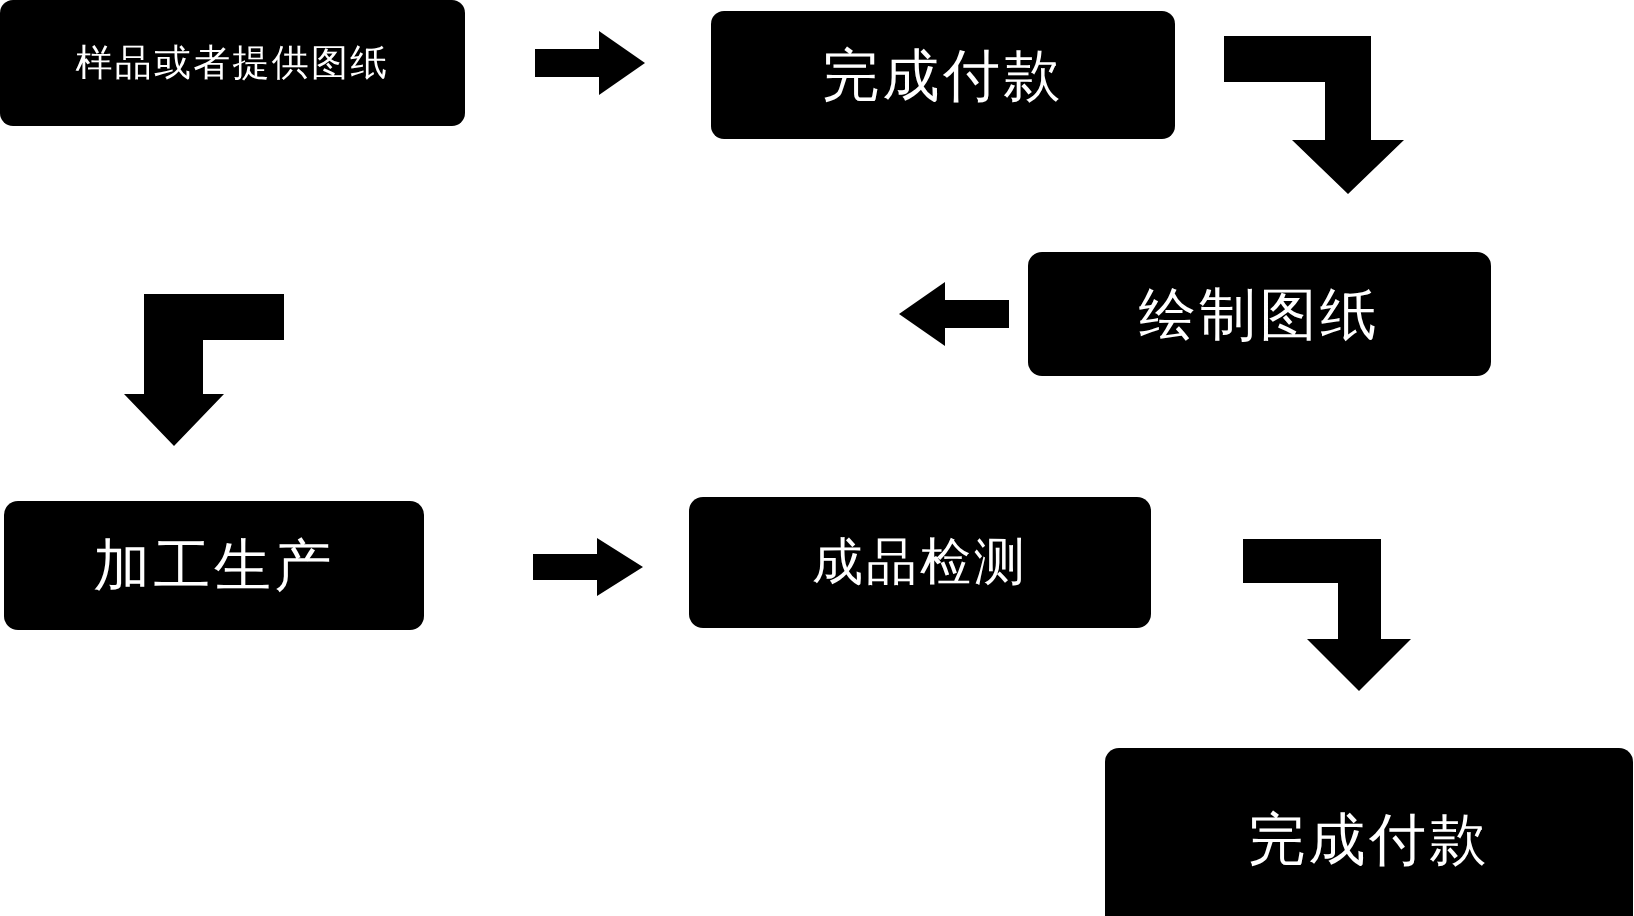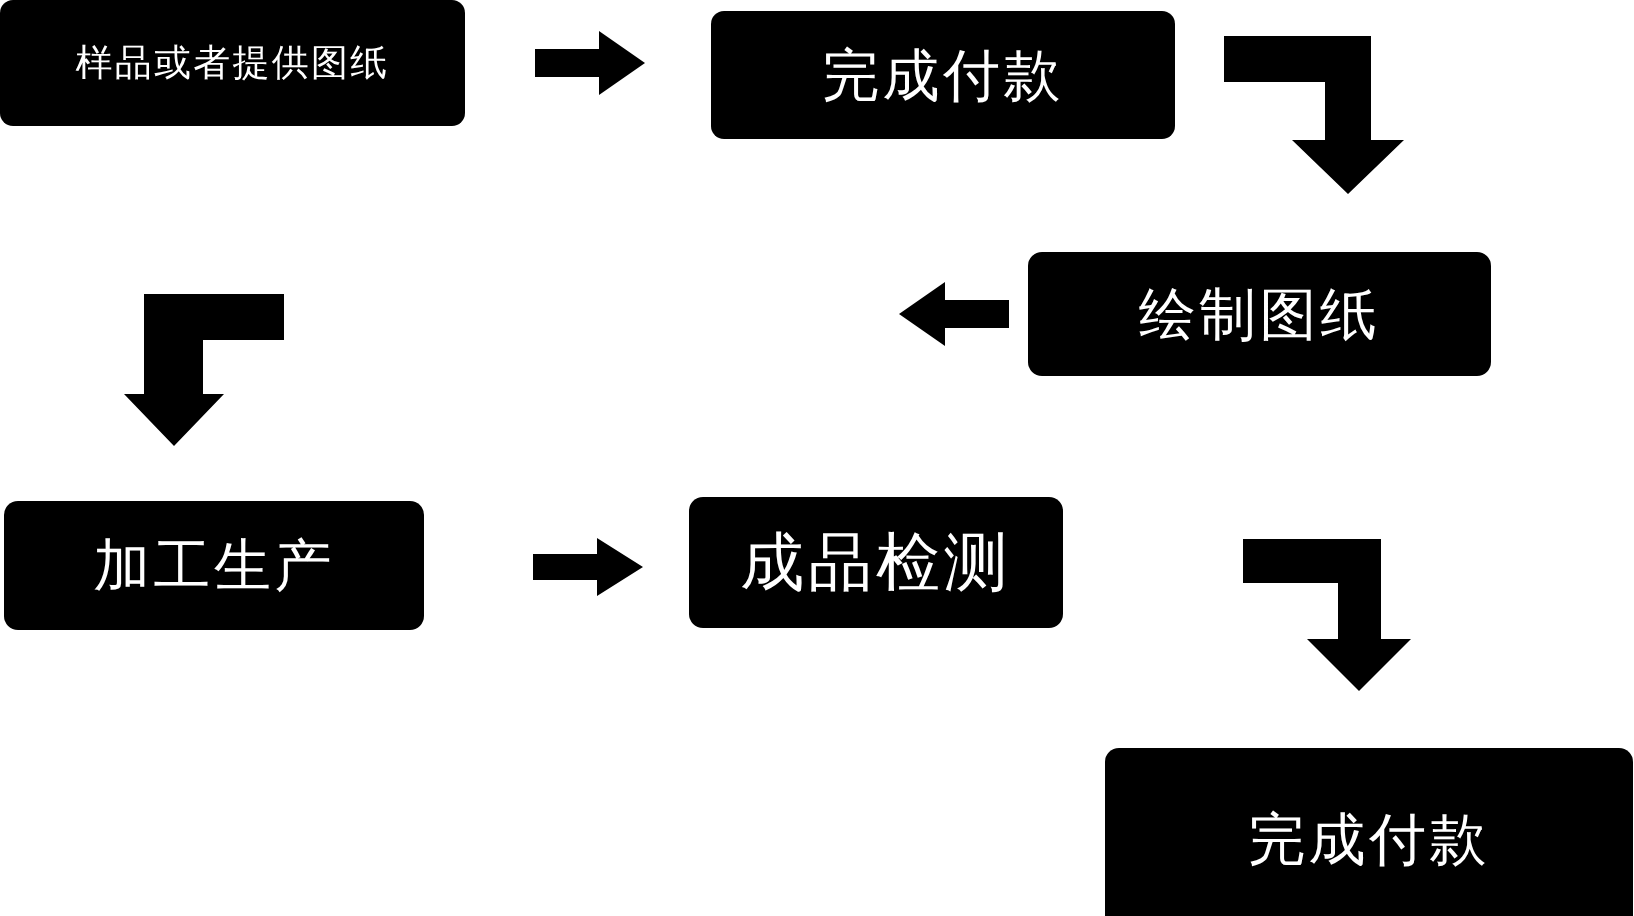--- a/index.html
+++ b/index.html
@@ -41,21 +41,21 @@
     width: 100%;
     height: 100%;
   }
 
   
   #node-sample      { left: 0px;    top: 0px;   width: 465px; height: 126px; font-size: 37px; border-radius: 13px; }
   #node-payment     { left: 711px;  top: 0px;   width: 464px; height: 128px; font-size: 57px; border-radius: 13px; margin-top: 11px; }
   #node-drawing     { left: 1028px; top: 252px; width: 463px; height: 124px; font-size: 57px; }
   #node-confirm     { left: 390px;  top: 252px; width: 464px; height: 124px; font-size: 57px; }
   #node-production  { left: 4px;    top: 501px; width: 420px; height: 129px; font-size: 57px; }
-  #node-inspection  { left: 689px;  top: 497px; width: 374px; height: 131px; font-size: 64px; }
+  #node-inspection  { left: 689px;  top: 497px; width: 462px; height: 131px; font-size: 51px; }
   #node-shipping    { left: 1105px; top: 748px; width: 528px; height: 183px; font-size: 57px; }
 
   
   #arrow-sample-to-payment    { left: 535px;  top: 31px;  width: 110px; height: 64px; }
   #arrow-payment-to-drawing   { left: 1224px; top: 36px;  width: 180px; height: 158px; }
   #arrow-drawing-to-confirm   { left: 899px;  top: 282px; width: 110px; height: 64px; }
   #arrow-confirm-to-production{ left: 124px;  top: 294px; width: 160px; height: 152px; }
   #arrow-production-to-inspection { left: 533px; top: 538px; width: 110px; height: 58px; }
   #arrow-inspection-to-shipping   { left: 1243px; top: 539px; width: 168px; height: 152px; }
 </style>

